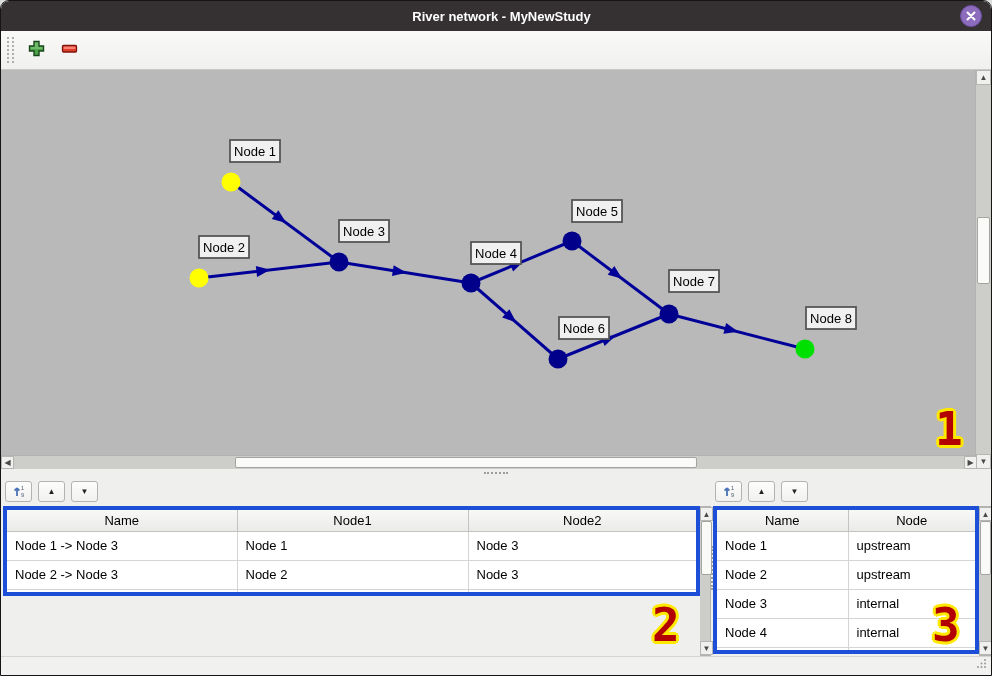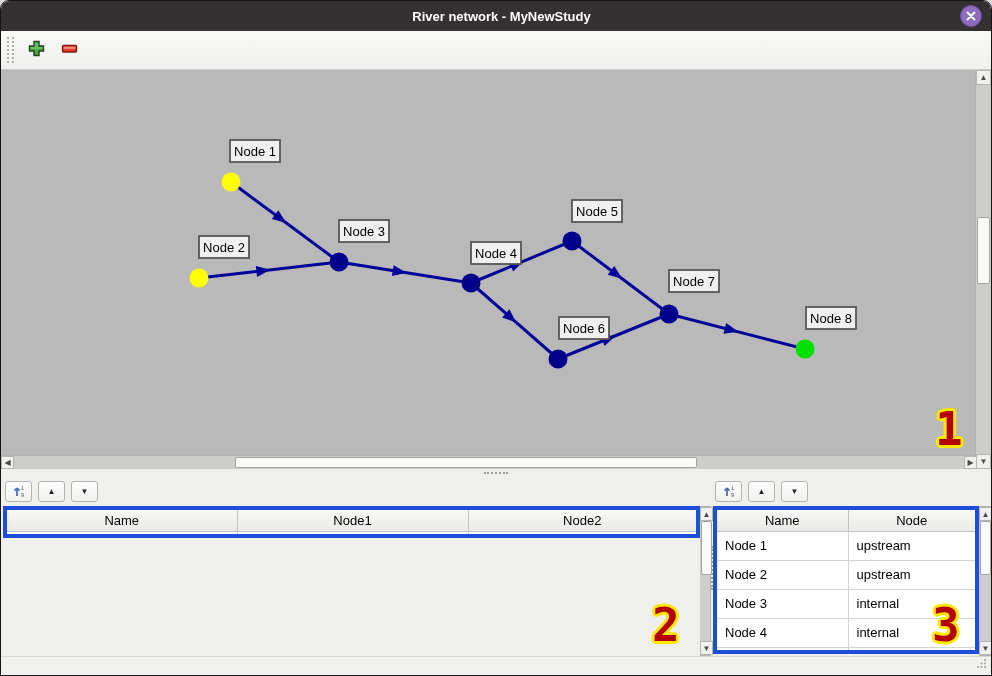--- a/index.html
+++ b/index.html
@@ -240,20 +240,30 @@
               <col style="width:230px">
             </colgroup>
           <thead>
               <tr>
             <th>Name</th>
             <th>Node1</th>
             <th>Node2</th>
           </tr>
             </thead>
           <tbody>
+              <tr>
+                <td>Node 1 -&gt; Node 3</td>
+                <td>Node 1</td>
+                <td>Node 3</td>
+              </tr>
+              <tr>
+                <td>Node 2 -&gt; Node 3</td>
+                <td>Node 2</td>
+                <td>Node 3</td>
+              </tr>
               <tr class="stub">
                 <td></td>
                 <td></td>
                 <td></td>
               </tr>
             </tbody>
         </table>
         <div class="tscroll">
           <div class="sb-btn sb-up">▲</div>
           <div class="sb-thumb"></div>

